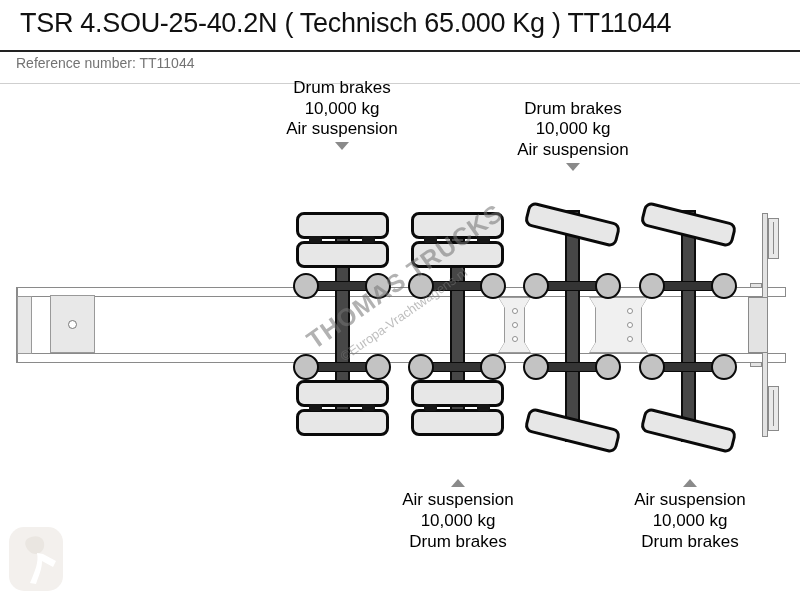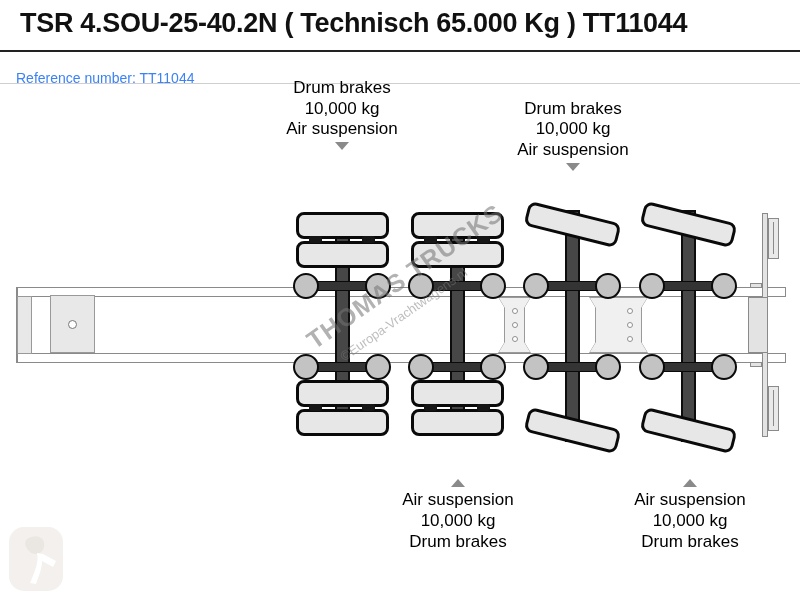--- a/index.html
+++ b/index.html
@@ -1,22 +1,22 @@
 <!DOCTYPE html>
 <html><head>
 <meta charset="utf-8">
 <style>
   html,body{margin:0;padding:0;background:#fff;}
   .page{position:relative;width:800px;height:600px;background:#fff;overflow:hidden;
         font-family:"Liberation Sans",sans-serif;color:#000;}
   
   .title{position:absolute;left:20px;top:8px;font-size:27px;letter-spacing:-0.3px;
-         white-space:nowrap;color:#111;font-weight:bold;}
+         white-space:nowrap;color:#111;}
   .rule-dark{position:absolute;left:0;top:50px;width:800px;height:2px;background:#222;}
-  .ref{position:absolute;left:16px;top:70px;font-size:14px;color:#3b82f6;}
+  .ref{position:absolute;left:16px;top:55px;font-size:14px;color:#737373;}
   .rule-light{position:absolute;left:0;top:83px;width:800px;height:1px;background:#cfcfcf;}
   
   .rail{position:absolute;left:17px;width:769px;height:10px;background:#fff;
         border:1.5px solid #8a8a8a;box-sizing:border-box;z-index:1;}
   .rail-top{top:287px;} .rail-bottom{top:353px;}
   .front-edge{position:absolute;left:16px;top:287px;width:2px;height:76px;background:#8a8a8a;z-index:2;}
   .front-cross{position:absolute;left:17px;top:296px;width:15px;height:58px;background:#e8e8e8;
         border:1px solid #999;box-sizing:border-box;z-index:2;}
   .kingpin-plate{position:absolute;left:50px;top:295px;width:45px;height:58px;background:#e8e8e8;
         border:1px solid #999;box-sizing:border-box;z-index:2;}

